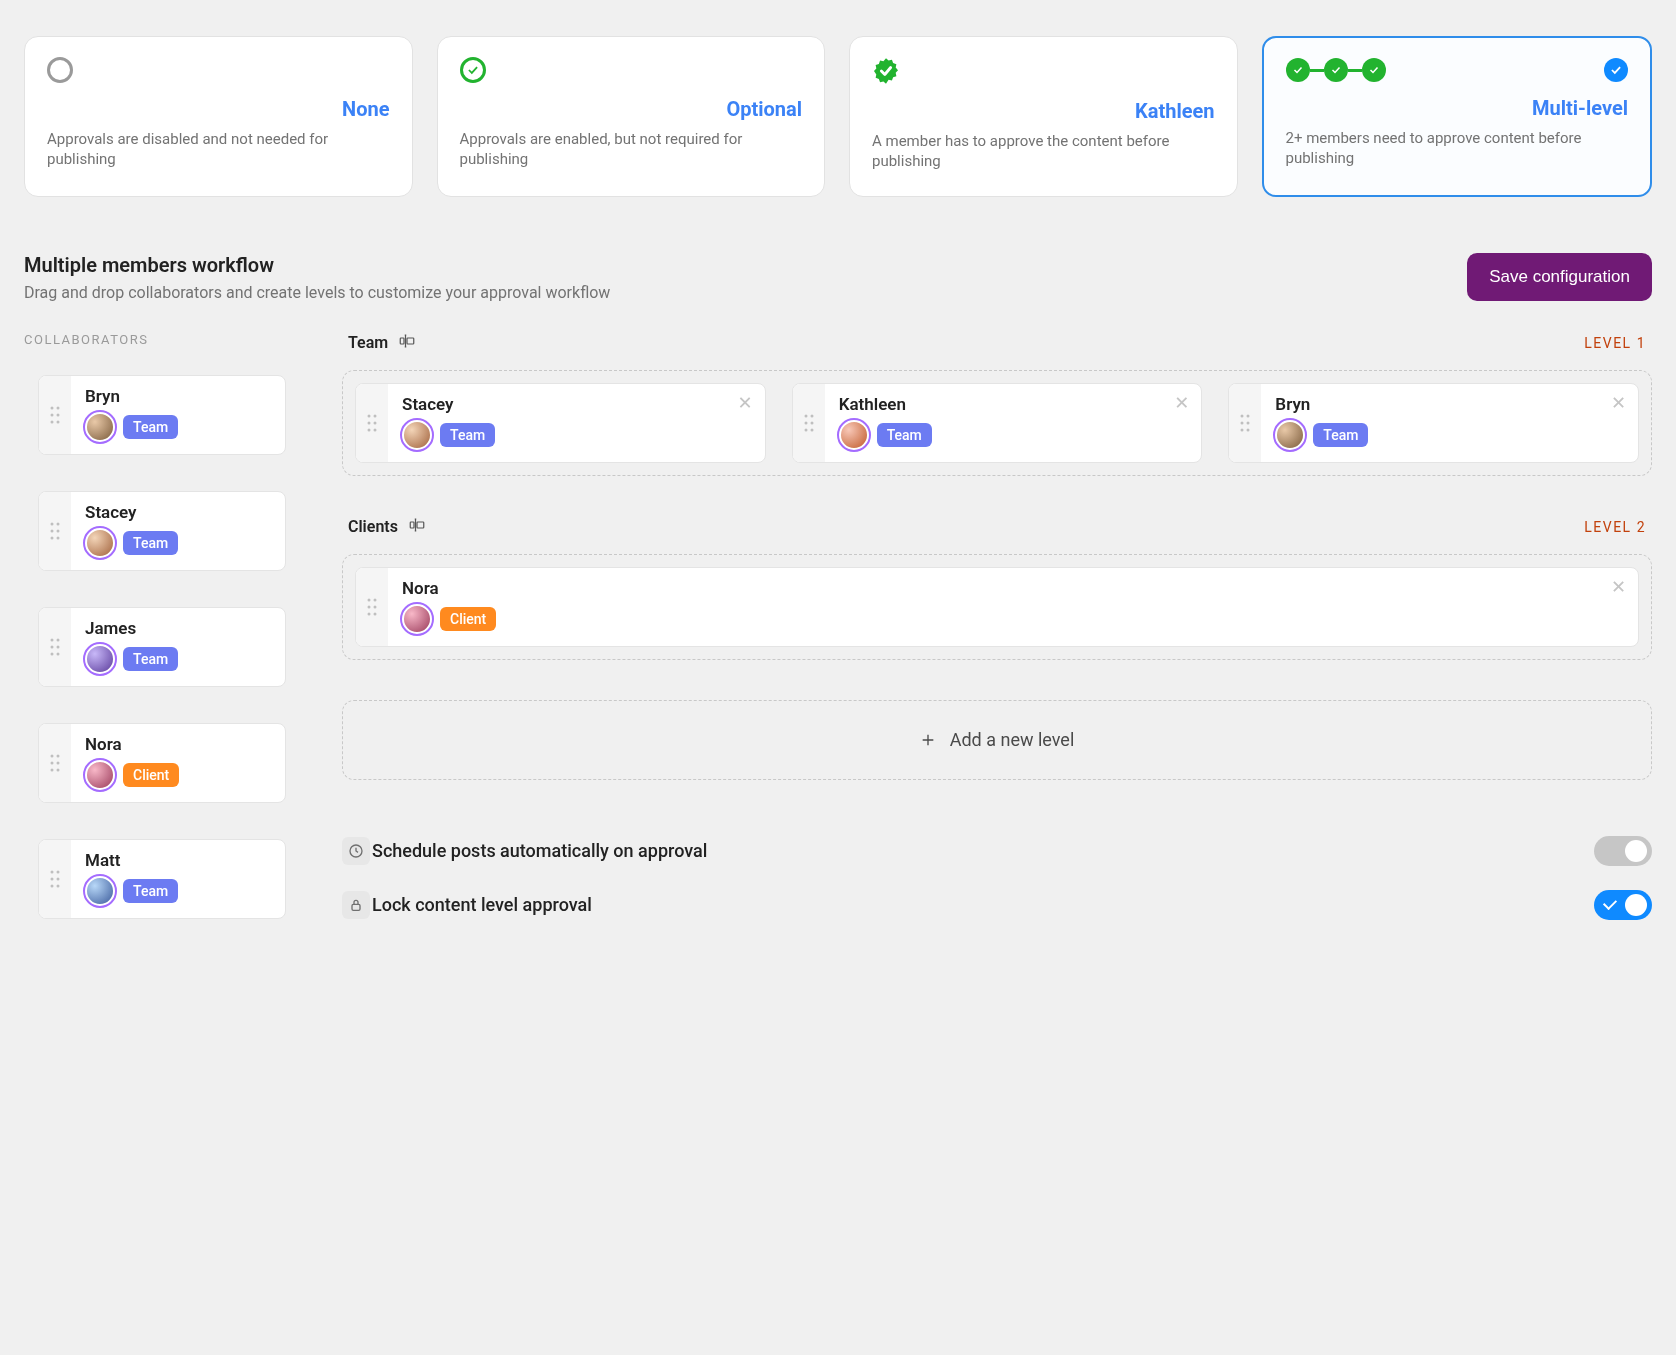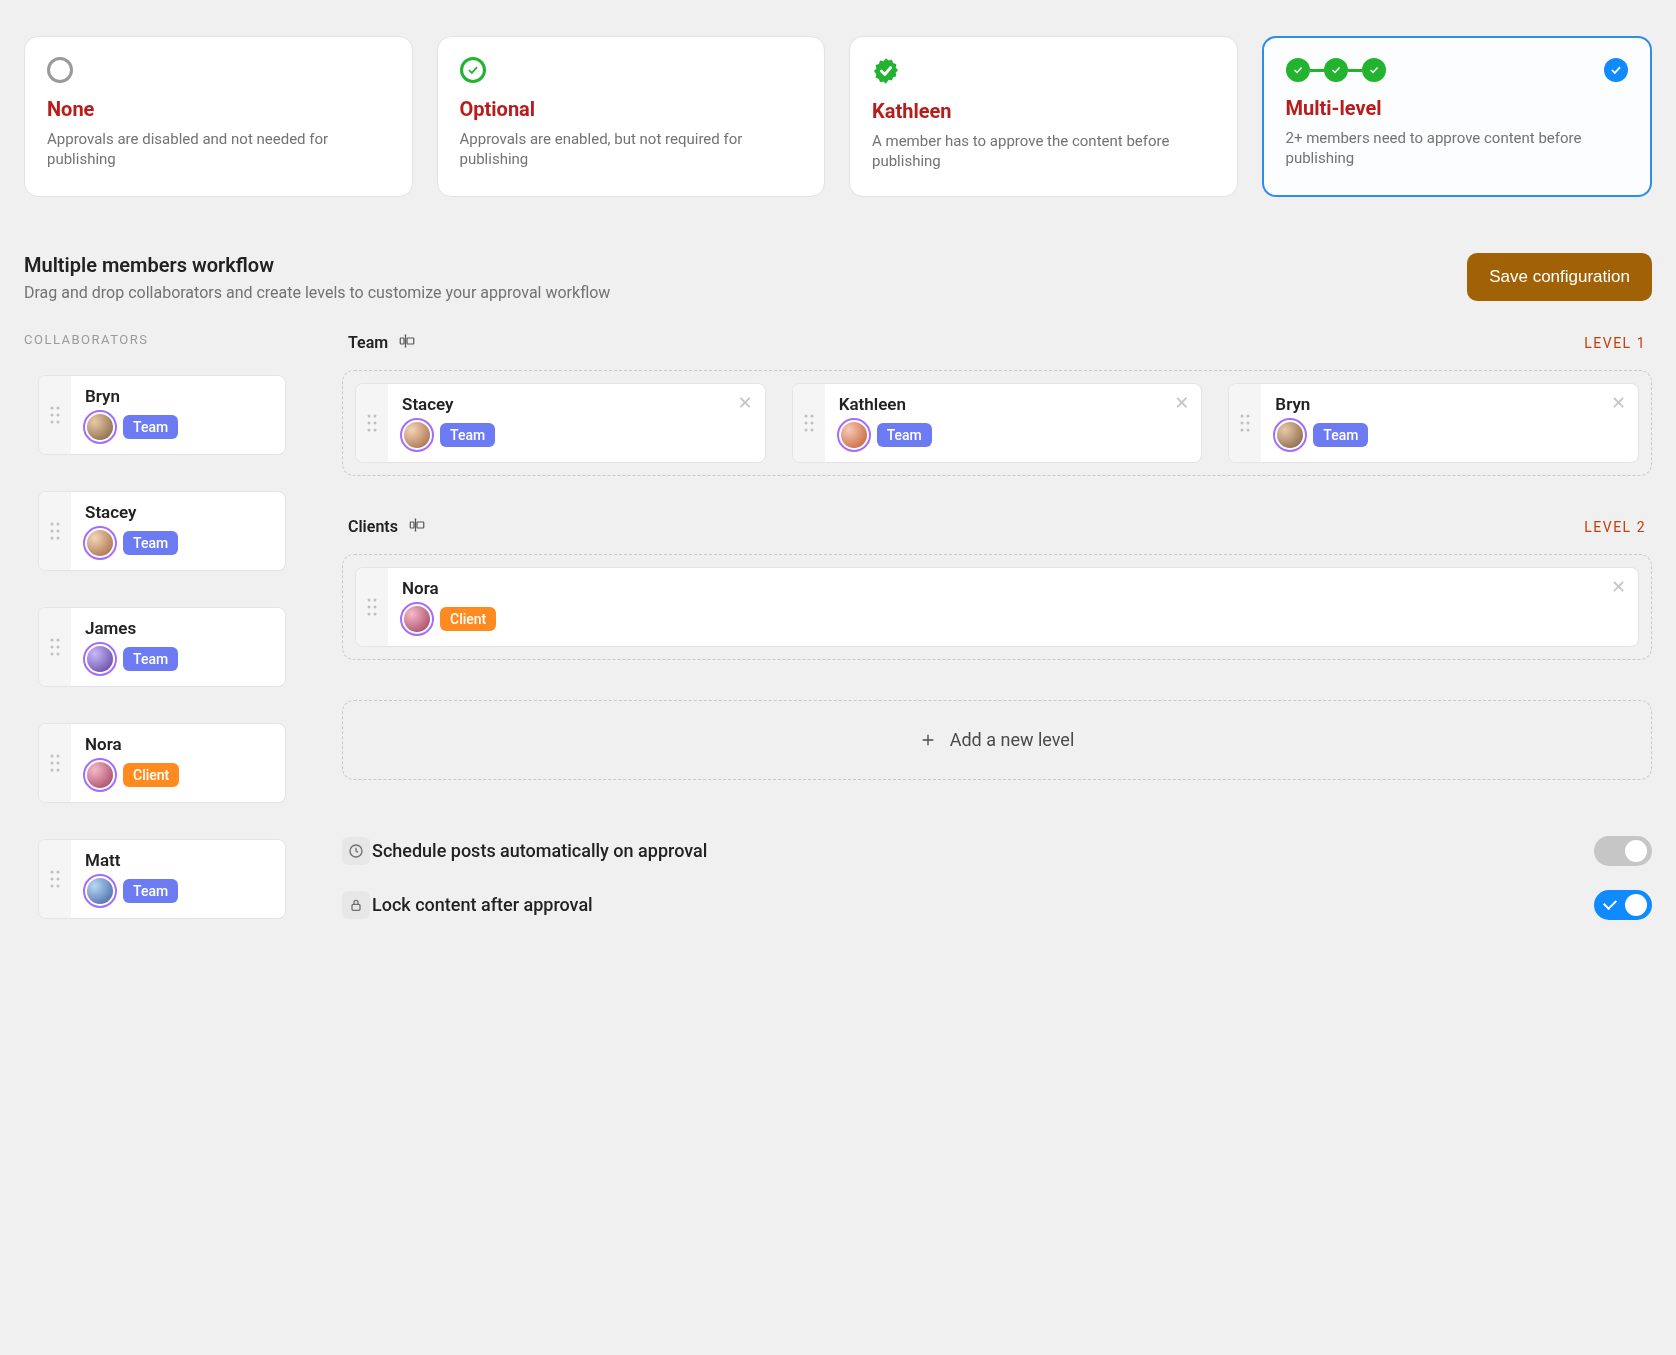--- a/index.html
+++ b/index.html
@@ -28,21 +28,22 @@
 }
 .option-card.selected {
   border: 2px solid #2f8dea;
   background: #fbfdff;
 }
 .option-title {
   font-size: 20px;
   font-weight: 700;
   margin-top: 14px;
   margin-bottom: 8px;
-  color: #b91c1c;
+  color: #3b82f6;
+  text-align: right;
 }
 .option-desc {
   font-size: 15px;
   line-height: 1.35;
   color: #737373;
 }
 .option-badge {
   position: absolute;
   top: 20px;
   right: 22px;
@@ -86,21 +87,21 @@
 
 .wf-header {
   display: flex;
   justify-content: space-between;
   align-items: flex-start;
   margin-bottom: 30px;
 }
 .wf-title { font-size: 20px; font-weight: 600; margin-bottom: 6px; }
 .wf-sub { font-size: 16px; color: #737373; }
 .save-btn {
-  background: #a16207;
+  background: #701a75;
   color: #fff;
   border: none;
   font-size: 17px;
   font-weight: 500;
   padding: 14px 22px;
   border-radius: 10px;
   cursor: pointer;
 }
 
 
@@ -578,21 +579,21 @@
       </div>
 
       <div class="setting-row">
         <div class="setting-left">
           <div class="setting-icon">
             <svg viewBox="0 0 24 24">
                 <rect x="6" y="11" width="12" height="9" rx="2"></rect>
                 <path d="M9 11V8a3 3 0 016 0v3"></path>
               </svg>
           </div>
-          <div class="setting-label">Lock content after approval</div>
+          <div class="setting-label">Lock content level approval</div>
         </div>
         <div class="toggle on">
             <div class="knob"></div>
           </div>
       </div>
 
     </div>
   </div>
 </div>
 

